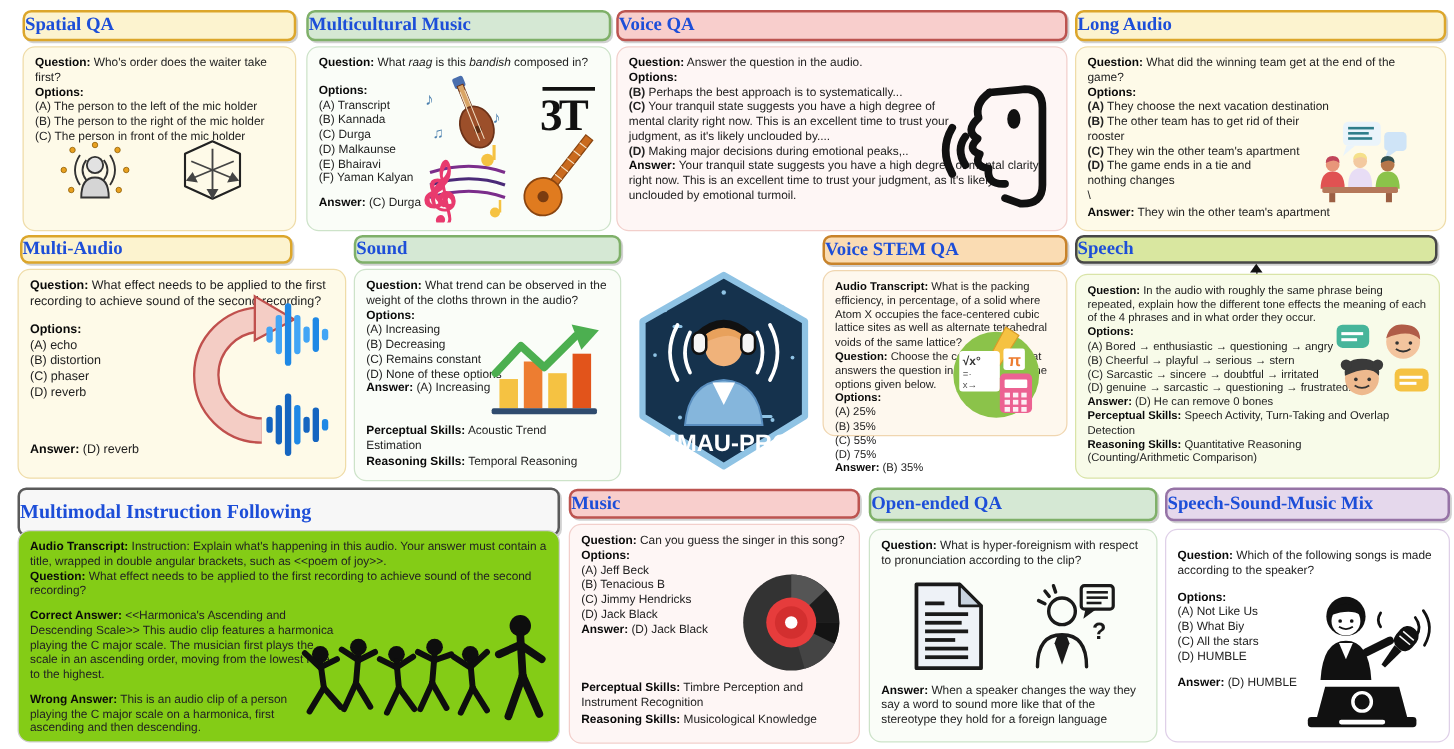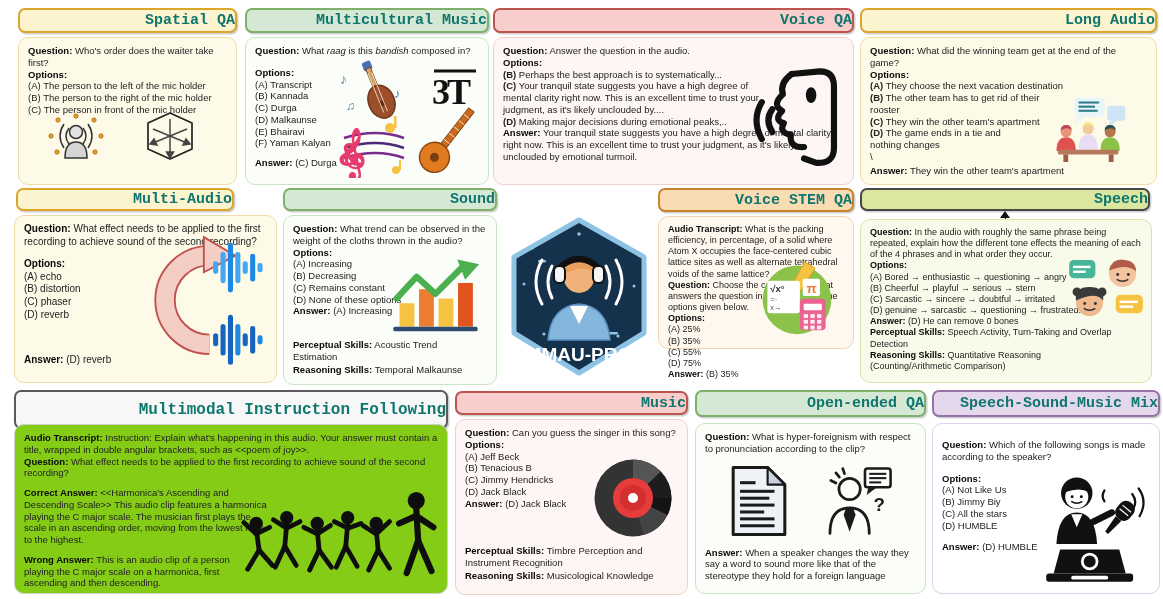--- a/index.html
+++ b/index.html
@@ -1,19 +1,19 @@
 <!DOCTYPE html>
 <html><head>
 <meta charset="utf-8">
 <style>
   html,body{margin:0;padding:0;background:#fff}
   body{width:1163px;height:599px;position:relative;font-family:"Liberation Sans",sans-serif;overflow:hidden;color:#1c1c1c}
   *{box-sizing:border-box}
-  .hdr{position:absolute;border:2px solid;border-radius:7px;display:flex;align-items:center;justify-content:flex-end;
-       font-family:Liberation Mono, monospace;font-weight:700;font-size:15px;color:#0f766e;box-shadow:1.5px 1.5px 0 rgba(0,0,0,.18)}
+  .hdr{position:absolute;border:2px solid;border-radius:7px;display:flex;align-items:center;justify-content:flex-start;
+       font-family:Liberation Serif, serif;font-weight:700;font-size:15px;color:#1d4ed8;box-shadow:1.5px 1.5px 0 rgba(0,0,0,.18)}
   .bd{position:absolute;border:1.5px solid;border-radius:10px;padding:7px 9px;font-size:10px;line-height:1.26;color:#222}
   .fs95{font-size:9.5px;line-height:1.24}
   .fs9{font-size:9px;line-height:1.24}
   .lbl{font-weight:700;color:#0a0a0a}
   .t{margin:0}.gap8{height:8px}.gap10{height:10px}
   .abs{position:absolute}
   i{font-style:italic}
   
   .hy{background:#FCF3CF;border-color:#DCA62B}
   .hg{background:#D5E8D4;border-color:#7FB069}
@@ -239,21 +239,21 @@
 </div>
 <div class="bd bgr fs95" style="left:283px;top:215px;width:214px;height:170px">
   <div class="t"><span class="lbl">Question:</span> <span>What trend can be observed in the weight of the cloths thrown in the audio?</span></div>
   <div class="t lbl">Options:</div>
   <div class="t">(A) Increasing</div>
   <div class="t">(B) Decreasing</div>
   <div class="t">(C) Remains constant</div>
   <div class="t">(D) None of these options</div>
   <div class="t"><span class="lbl">Answer:</span> <span>(A) Increasing</span></div>
   <div class="t abs" style="left:9px;top:123px;width:150px"><span class="lbl">Perceptual Skills:</span> <span>Acoustic Trend Estimation</span></div>
-  <div class="t abs" style="left:9px;top:148px;right:8px"><span class="lbl">Reasoning Skills:</span> <span>Temporal Malkaunse</span></div>
+  <div class="t abs" style="left:9px;top:148px;right:8px"><span class="lbl">Reasoning Skills:</span> <span>Temporal Reasoning</span></div>
   <svg class="abs" style="right:4px;top:42px" width="110" height="78" viewBox="0 0 112 100">
     <rect x="8" y="58" width="19" height="30" fill="#f5c242"></rect>
     <rect x="33" y="40" width="19" height="48" fill="#ed7d31"></rect>
     <rect x="58" y="52" width="19" height="36" fill="#f5c242"></rect>
     <rect x="83" y="32" width="19" height="56" fill="#e2541b"></rect>
     <rect x="0" y="88" width="108" height="6" rx="2" fill="#2f4b6e"></rect>
     <polyline points="4,52 30,24 54,46 86,14" stroke="#4caf50" stroke-width="8" fill="none" stroke-linejoin="round" stroke-linecap="round"></polyline>
     <polygon points="82,2 110,8 92,28" fill="#4caf50"></polygon>
   </svg>
 </div>
@@ -486,21 +486,21 @@
 
 <div class="hdr hp" style="left:932px;top:390px;width:228px;height:27px">
   <span>Speech-Sound-Music Mix</span>
 </div>
 <div class="bd bp fs95" style="left:932px;top:423px;width:228px;height:171px">
   <div class="gap8"></div>
   <div class="t"><span class="lbl">Question:</span> <span>Which of the following songs is made according to the speaker?</span></div>
   <div class="gap10"></div>
   <div class="t lbl">Options:</div>
   <div class="t">(A) Not Like Us</div>
-  <div class="t">(B) Jimmy Biy</div>
+  <div class="t">(B) What Biy</div>
   <div class="t">(C) All the stars</div>
   <div class="t">(D) HUMBLE</div>
   <div class="gap10"></div>
   <div class="t"><span class="lbl">Answer:</span> <span>(D) HUMBLE</span></div>
   <svg class="abs" style="right:8px;top:46px" width="118" height="122" viewBox="0 0 125 132">
     <circle cx="46" cy="25" r="17" fill="#111"></circle>
     <circle cx="46" cy="29" r="12.5" fill="#fff"></circle>
     <path d="M33 24 Q36 14 46 14 Q56 14 59 24 Q50 18 33 24Z" fill="#111"></path>
     <circle cx="41" cy="29" r="1.6" fill="#111"></circle>
       <circle cx="51" cy="29" r="1.6" fill="#111"></circle>

